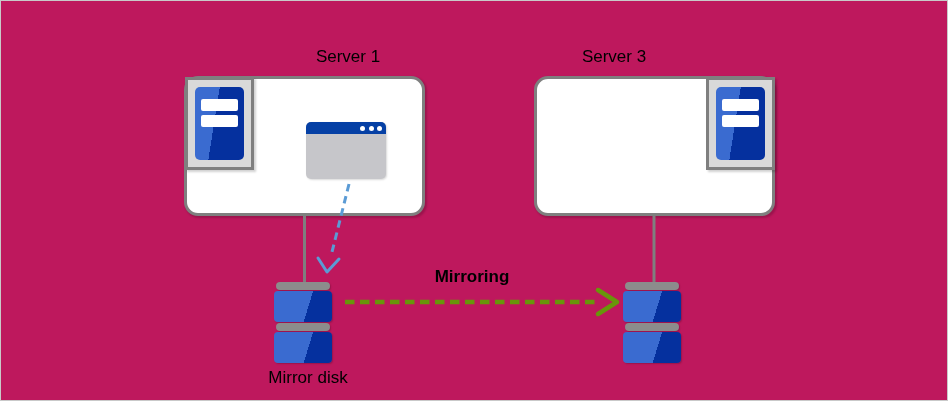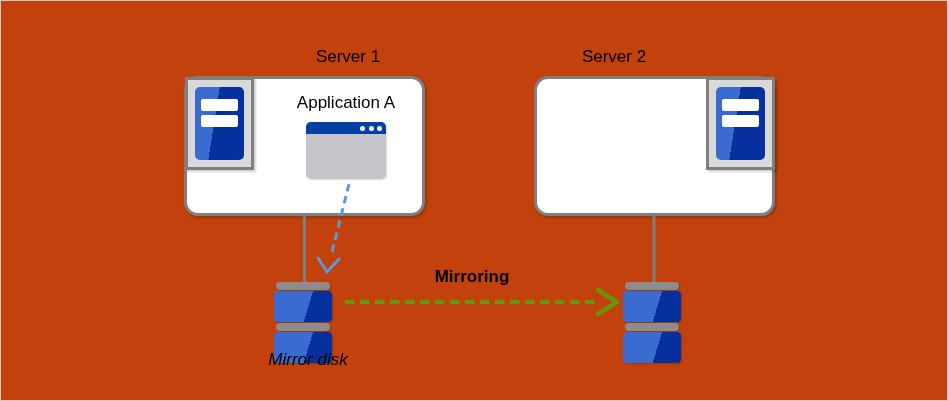--- a/index.html
+++ b/index.html
@@ -1,18 +1,18 @@
 <!DOCTYPE html>
 <html><head>
 <meta charset="utf-8">
 <style>
   html,body{margin:0;padding:0;background:#ffffff;}
   .canvas{
     position:relative;width:948px;height:401px;box-sizing:border-box;
-    background:#c2410c;border:1px solid #c9c9c9;overflow:hidden;
+    background:#be185d;border:1px solid #c9c9c9;overflow:hidden;
     font-family:"Liberation Sans", sans-serif;
   }
   .label{
     position:absolute;font-size:17px;color:#000;text-align:center;
     width:200px;white-space:nowrap;
   }
   .server-box{
     position:absolute;width:241px;height:140px;box-sizing:border-box;
     border:3px solid #7f7f7f;border-radius:14px;background:#ffffff;
     box-shadow:1.5px 1.5px 2px rgba(0,0,0,0.18);
@@ -56,38 +56,37 @@
   .disk-body{
     position:absolute;left:0;width:58px;height:31px;border-radius:4px;
     background:linear-gradient(107deg,#3a6bd0 58%,#05309e 58%);
     box-shadow:1px 1px 1.5px rgba(0,0,0,0.2);
   }
   .body1{top:10px;} .body2{top:51px;}
   .lbl-server1{left:247px;top:46px;}
   .lbl-server2{left:513px;top:46px;}
   .lbl-app{left:245px;top:92px;}
   .lbl-mirroring{left:371px;top:266px;font-weight:bold;}
-  .lbl-mirrordisk{left:207px;top:349px;font-style:italic;}
+  .lbl-mirrordisk{left:207px;top:367px;}
 </style>
 </head>
 <body>
 
 <div class="canvas">
 
   <div class="label lbl-server1">Server 1</div>
-  <div class="label lbl-server2">Server 2</div>
+  <div class="label lbl-server2">Server 3</div>
 
   <div class="server-box box1"></div>
   <div class="icon-frame frame1">
     <div class="tower">
       <div class="tower-bar tbar1"></div>
       <div class="tower-bar tbar2"></div>
     </div>
   </div>
-  <div class="label lbl-app">Application A</div>
   <div class="win">
     <div class="win-titlebar">
       <div class="win-dots">
         <div class="win-dot"></div>
         <div class="win-dot"></div>
         <div class="win-dot"></div>
       </div>
     </div>
   </div>
 

